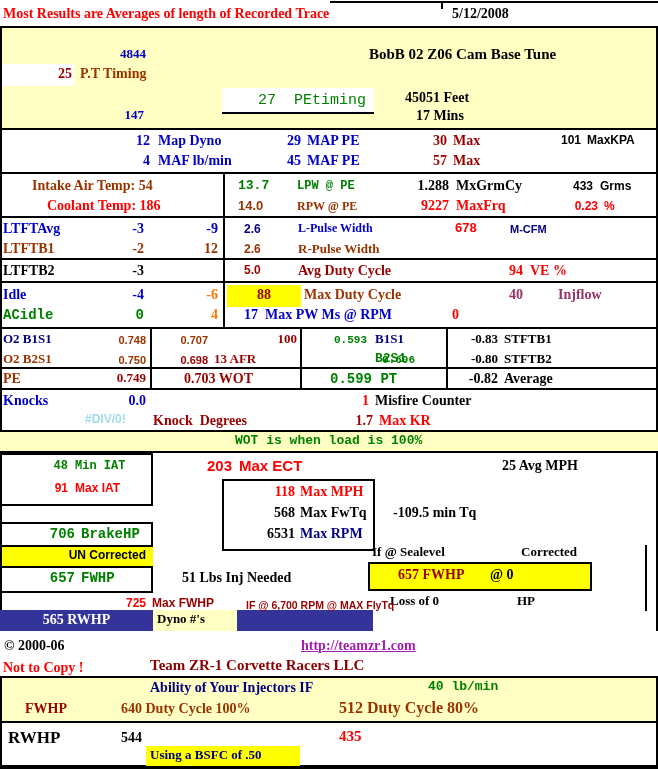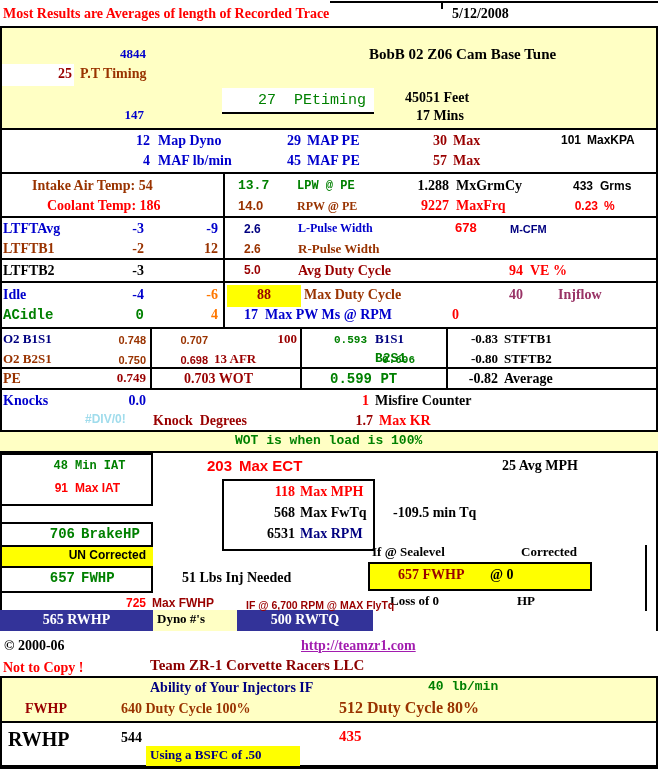--- a/index.html
+++ b/index.html
@@ -8,21 +8,21 @@
   .abs{position:absolute;}
   .c{position:absolute;white-space:pre;font-family:"Liberation Serif",serif;
      font-weight:bold;font-size:14px;color:#000;line-height:1.15;}
   .sans{font-family:"Liberation Sans",sans-serif;}
   .r{text-align:right;}
   .ctr{text-align:center;}
   .blu{color:#0000CC;} .nvy{color:#000080;} .red{color:#FF0000;} .dkr{color:#990000;}
   .brn{color:#993300;} .grn{color:#008000;font-family:Liberation Mono, monospace;} .org{color:#FF7700;} .plm{color:#993366;}
   .wht{color:#FFFFFF;} .cyn{color:#A0DCEC;} .mar{color:#8B0000;}
   .s11{font-size:11px;} .s12{font-size:12px;} .s13{font-size:13px;} .s15{font-size:15px;}
-  .s16{font-size:16px;} .s17{font-size:20px;}
+  .s16{font-size:16px;} .s17{font-size:17px;}
   .line{position:absolute;background:#000;}
   .ysec{background:#FFFFC4;}
   .hl{background:#FFFF00;}
   .box{position:absolute;border:2px solid #000;box-sizing:border-box;}
   .sideb{position:absolute;border-left:2px solid #000;border-right:2px solid #000;
          box-sizing:border-box;pointer-events:none;}
   a.lnk{color:#a21caf;text-decoration:underline;}
 </style>
 </head>
 <body>
@@ -202,21 +202,20 @@
   <div class="c s13" style="left:521px;top:545px;">Corrected</div>
   <div class="c dkr" style="left:398px;top:567px;">657 FWHP</div>
   <div class="c" style="left:490px;top:567px;">@ 0</div>
   <div class="c s13" style="left:390px;top:594px;">Loss of 0</div>
   <div class="c s13" style="left:517px;top:594px;">HP</div>
   <div class="c red sans s12 r" style="left:110px;top:597px;width:36px;">725</div>
   <div class="c dkr sans s12" style="left:152px;top:597px;">Max FWHP</div>
   <div class="c dkr sans" style="left:246px;top:599px;font-size:10.5px;">IF @ 6,700 RPM @ MAX FlyTq</div>
   <div class="c wht ctr" style="left:0;top:612px;width:153px;">565 RWHP</div>
   <div class="c s13" style="left:157px;top:612px;">Dyno #'s</div>
-  <div class="c wht ctr" style="left:237px;top:612px;width:136px;">500 RWTQ</div>
 
   <div class="c" style="left:4px;top:638px;">© 2000-06</div>
   <a href="#" class="c lnk" style="left:301px;top:638px;">http://teamzr1.com</a>
   <div class="c red" style="left:3px;top:660px;">Not to Copy !</div>
   <div class="c mar s15" style="left:150px;top:657px;">Team ZR-1 Corvette Racers LLC</div>
 
   <div class="c nvy" style="left:150px;top:680px;">Ability of Your Injectors IF</div>
   <div class="c grn s13" style="left:428px;top:680px;">40 lb/min</div>
   <div class="c dkr" style="left:25px;top:701px;">FWHP</div>
   <div class="c brn" style="left:121px;top:701px;">640 Duty Cycle 100%</div>

